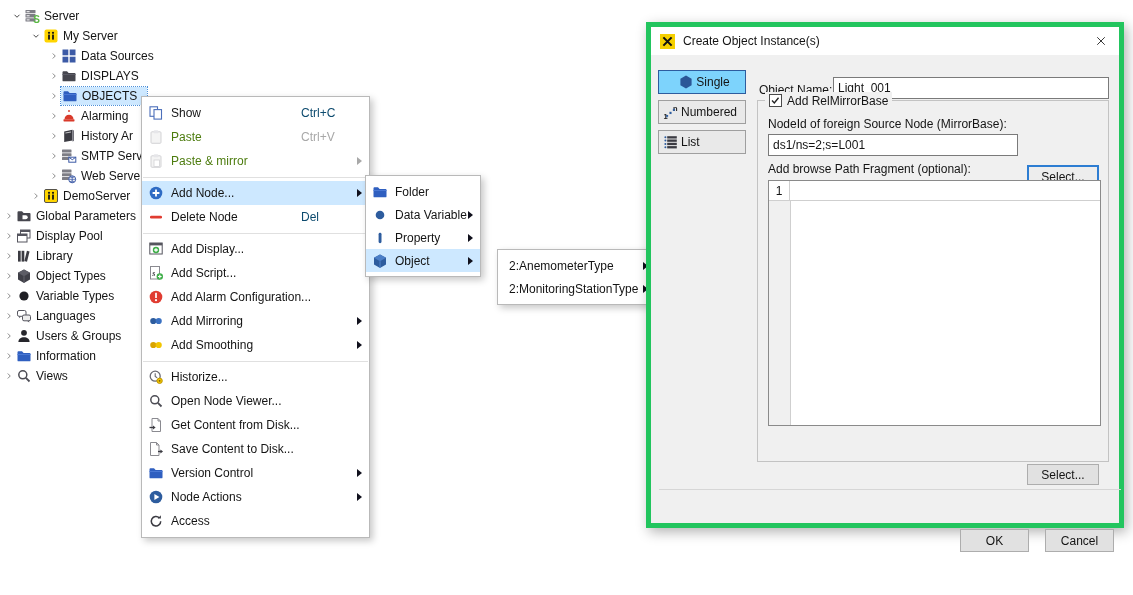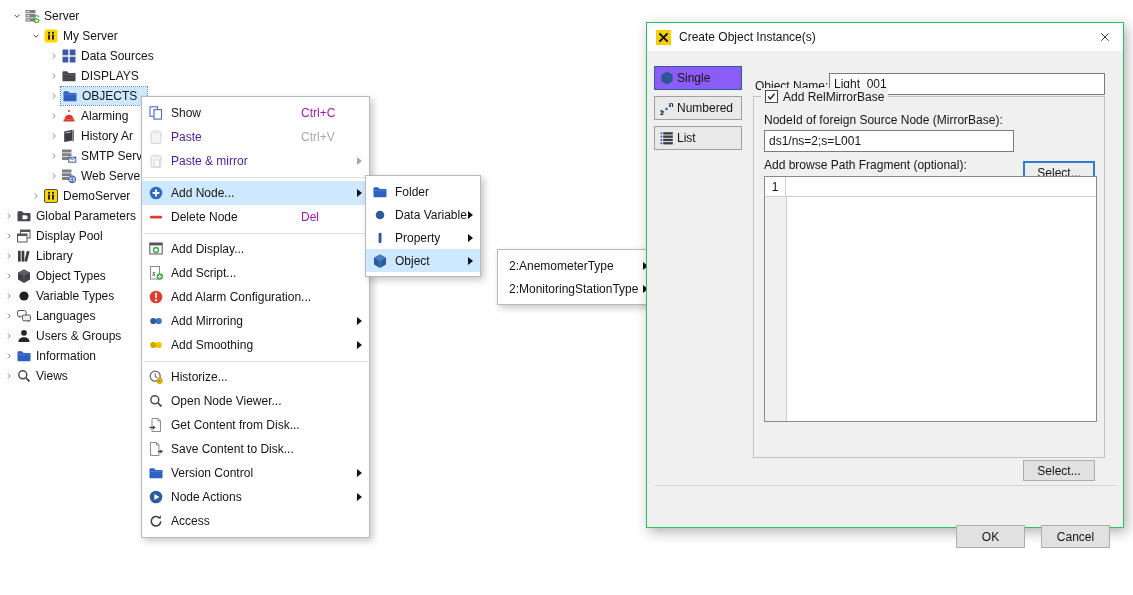--- a/index.html
+++ b/index.html
@@ -23,40 +23,40 @@
   
   .menu{position:absolute;background:#fff;border:1px solid #b9b9b9;box-shadow:3px 3px 7px rgba(0,0,0,.22);padding:4px 0;box-sizing:border-box;}
   .cmenu{left:141px;top:96px;width:229px;z-index:10;}
   .smenu1{left:365px;top:175px;width:116px;z-index:11;}
   .smenu2{left:473px;top:249px;width:159px;z-index:12;margin-left:24px;}
   .mi{height:24px;display:flex;align-items:center;position:relative;padding-left:6px;}
   .smenu1 .mi,.smenu2 .mi{height:23px;}
   .mi .mic{width:16px;height:16px;flex:0 0 16px;margin-right:7px;}
   .mi .mlabel{line-height:16px;}
   .mi.hl{background:#cde8ff;}
-  .mi.dis .mlabel,.mi.dis .msc{color:#4c1d95;}
+  .mi.dis .mlabel,.mi.dis .msc{color:#4d7c0f;}
   .mi.dis .mic{opacity:.45;}
-  .msc{position:absolute;left:159px;color:#a21caf;}
+  .msc{position:absolute;left:159px;color:#0c4a6e;}
   .mi.dis .msc{color:#a8a8a8;}
   .marrow{position:absolute;right:7px;width:0;height:0;border-top:4px solid transparent;border-bottom:4px solid transparent;border-left:5px solid #10101c;}
   .mi.dis .marrow{border-left-color:#a8a8a8;}
   .msep{height:1px;background:#e0e0e0;margin:4px 1px 3px 1px;}
   .smenu2 .mi{padding-left:11px;}
 
   
   .dialog{position:absolute;left:646px;top:22px;width:478px;height:506px;background:#f0f0f0;
-          border:1px solid #22c55e;box-shadow:3px 4px 12px rgba(0,0,0,.3);box-sizing:border-box;z-index:20;}
+          border:5px solid #22c55e;box-shadow:3px 4px 12px rgba(0,0,0,.3);box-sizing:border-box;z-index:20;}
   .titlebar{height:28px;background:#fff;display:flex;align-items:center;position:relative;}
   .titleicon{width:15px;height:15px;margin-left:9px;flex:0 0 15px;}
   .titletext{margin-left:8px;}
   .closebtn{position:absolute;right:8px;top:5px;width:20px;height:18px;display:flex;align-items:center;justify-content:center;}
 
   .tabbtn{position:absolute;left:7px;width:88px;height:24px;display:flex;align-items:center;
           background:#e9e9e9;border:1px solid #9f9f9f;box-sizing:border-box;padding-left:4px;}
-  .tabbtn.sel{background:#8b5cf6;border-color:#2d5c9e;}
+  .tabbtn.sel{background:#7dd3fc;border-color:#2d5c9e;justify-content:center;}
   .tabbtn .tbico{width:16px;height:16px;flex:0 0 16px;margin-right:2px;}
   .tab-single{top:43px}.tab-numbered{top:73px}.tab-list{top:103px}
 
   .lbl{position:absolute;white-space:nowrap;}
   .mn{text-decoration:underline;}
   .tinput{position:absolute;background:#fff;border:1px solid #7a7a7a;box-sizing:border-box;
           display:flex;align-items:center;padding-left:4px;white-space:nowrap;overflow:hidden;}
 
   .groupbox{position:absolute;left:106px;top:73px;width:352px;height:362px;border:1px solid #c3c3c3;box-sizing:border-box;}
   .gcaption{position:absolute;left:7px;top:-9px;background:#f0f0f0;padding:0 4px;display:flex;align-items:center;height:17px;}

